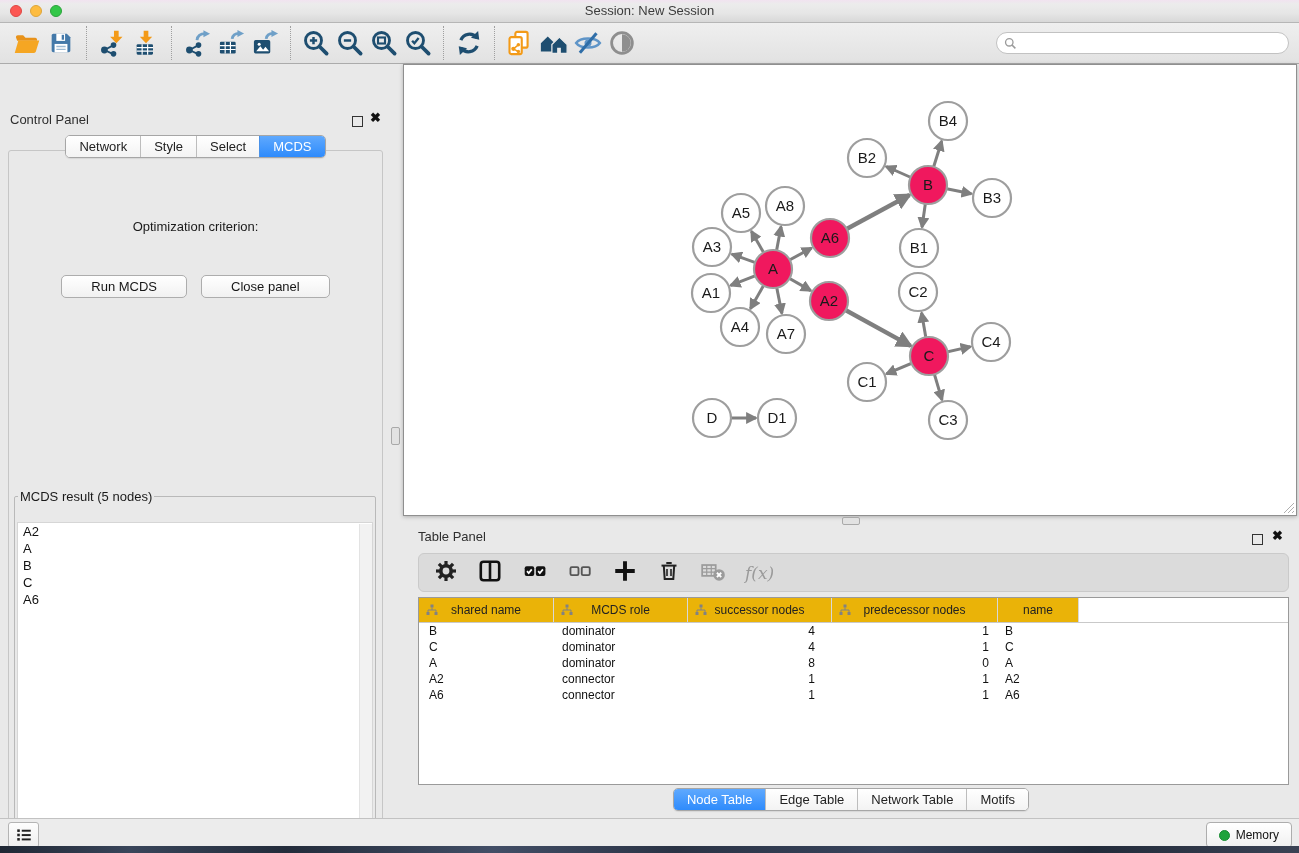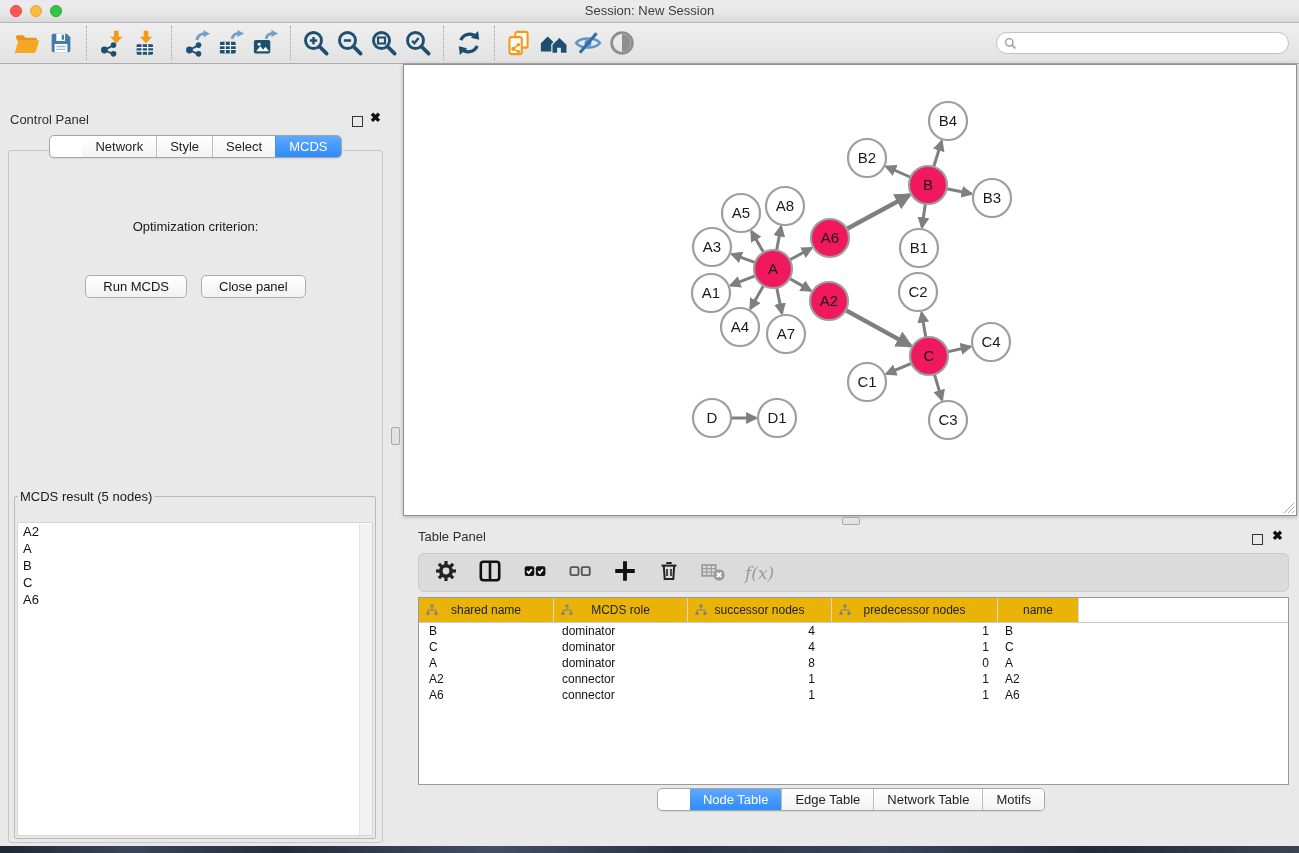--- a/index.html
+++ b/index.html
@@ -29,37 +29,37 @@
   .float-ico{width:9px;height:9px;border:1.5px solid #333;display:inline-block;}
   .close-ico{font-size:13px;font-weight:bold;color:#111;line-height:11px;}
   
   .control-panel{position:absolute;left:0;top:64px;width:391px;height:754px;margin-top:40px;}
   .cp-header{position:absolute;left:10px;top:8px;}
   .cp-float{position:absolute;right:28px;top:9px;}
   .cp-close{position:absolute;right:10px;top:8px;}
   .cp-content{position:absolute;left:8px;right:8px;top:46px;bottom:15px;
     border:1px solid #C6C6C6;border-radius:3px;background:#E9E9E9;}
   .segmented{display:flex;border:1px solid #A6A6A6;border-radius:5px;overflow:hidden;background:#fff;
-    box-shadow:0 1px 1px rgba(0,0,0,.08);padding-left:32px;}
+    box-shadow:0 1px 1px rgba(0,0,0,.08);}
   .seg{padding:3px 13px;font-size:13px;color:#222;border-left:1px solid #BDBDBD;
     background:linear-gradient(#FFFFFF,#F3F3F3);white-space:nowrap;}
   .seg:first-child{border-left:none;}
   .seg.active{background:linear-gradient(#5FA9FE,#2E8BFC);color:#fff;border-left-color:#4A92E8;}
   .cp-tabs-wrap{position:absolute;left:0;right:0;top:31px;display:flex;justify-content:center;z-index:2;}
   .opt-label{position:absolute;left:0;right:0;top:68px;text-align:center;font-size:13px;color:#1A1A1A;}
   .dropdown{position:absolute;left:34px;top:91px;width:313px;height:24px;background:#fff;
     border:1px solid #ABABAB;border-radius:4px;box-sizing:border-box;}
   .dropdown .dd-text{position:absolute;left:9px;top:4px;font-size:13px;color:#111;white-space:nowrap;}
   .dd-stepper{position:absolute;right:2px;top:2px;bottom:2px;width:18px;border-radius:4px;
     background:linear-gradient(#63ACFE,#2E8BFC);display:flex;flex-direction:column;align-items:center;justify-content:center;gap:1px;}
   .dd-up{width:0;height:0;border-left:4px solid transparent;border-right:4px solid transparent;border-bottom:5px solid #fff;}
   .dd-down{width:0;height:0;border-left:4px solid transparent;border-right:4px solid transparent;border-top:5px solid #fff;}
   .btn-row{position:absolute;left:0;right:0;top:124px;display:flex;justify-content:center;gap:14px;}
   .pbtn{background:linear-gradient(#FFFFFF,#F1F1F1);border:1px solid #ADADAD;border-radius:5px;
-    font-size:13px;color:#161616;padding:3px 17px;}
+    font-size:13px;color:#161616;padding:3px 29px;}
   fieldset.mcds-box{position:absolute;left:5px;right:6px;top:338px;bottom:3px;margin:0;
     border:1px solid #B9B9B9;border-radius:2px;padding:1px;}
   fieldset.mcds-box legend{font-size:13px;color:#1A1A1A;padding:0 2px;margin-left:2px;}
   .mcds-list{position:absolute;left:2px;right:2px;top:18px;bottom:2px;background:#fff;border:1px solid #D6D6D6;}
   .list-item{font-size:13px;color:#111;padding:1px 0 1px 5px;line-height:15px;}
   .scroll-track{position:absolute;right:0;top:0;bottom:0;width:12px;background:#F2F2F2;border-left:1px solid #E3E3E3;}
   
   .grabber{position:absolute;background:#E2E2E2;border:1px solid #A9A9A9;border-radius:2px;box-sizing:border-box;}
   
   .net-window{position:absolute;left:403px;top:64px;width:894px;height:452px;
@@ -558,15 +558,33 @@
     <div class="tp-tabs-wrap">
         <div class="segmented">
           <div class="seg active">Node Table</div>
           <div class="seg">Edge Table</div>
           <div class="seg">Network Table</div>
           <div class="seg">Motifs</div>
         </div>
       </div>
   </div>
 
+  <div class="statusbar">
+    <div class="list-btn">
+      <svg width="18" height="18" viewBox="0 0 24 24">
+          <g fill="#222">
+            <rect x="3" y="4.5" width="3.4" height="3.4"></rect>
+            <rect x="3" y="10.3" width="3.4" height="3.4"></rect>
+            <rect x="3" y="16.1" width="3.4" height="3.4"></rect>
+            <rect x="9" y="5" width="12" height="2.6"></rect>
+            <rect x="9" y="10.8" width="12" height="2.6"></rect>
+            <rect x="9" y="16.6" width="12" height="2.6"></rect>
+          </g>
+        </svg>
+    </div>
+    <div class="memory-btn">
+      <span class="memory-dot"></span>
+      <span>Memory</span>
+    </div>
+  </div>
   <div class="wallpaper"></div>
 
 </div>
 
 </body></html>

